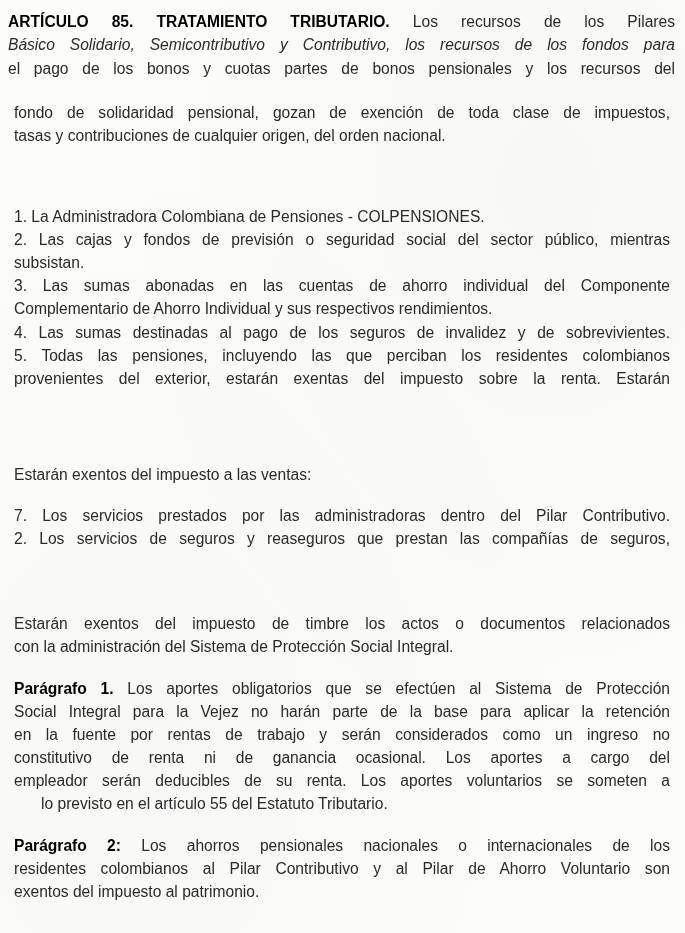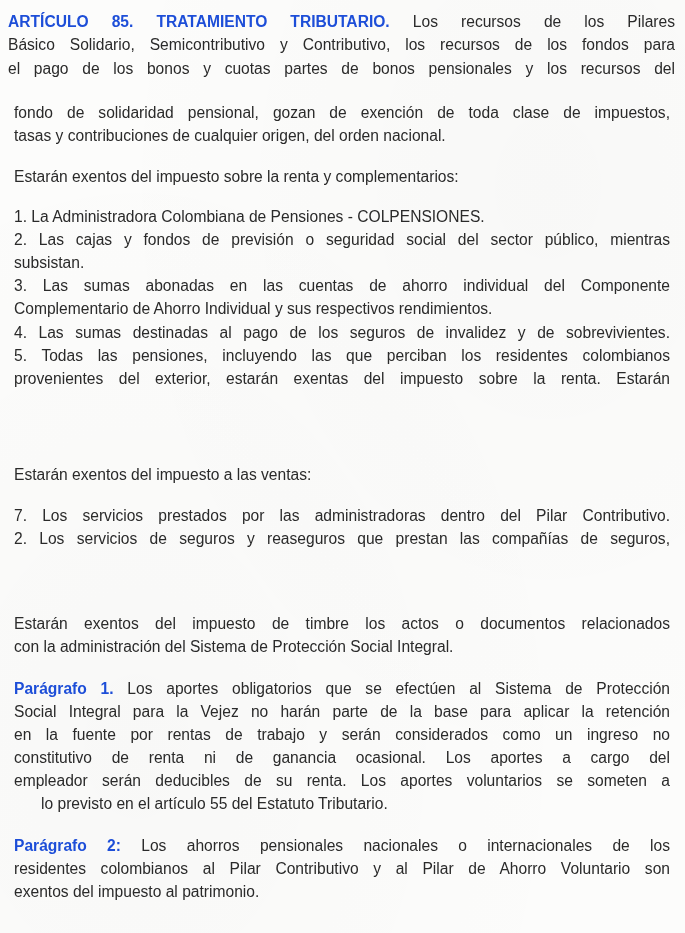--- a/index.html
+++ b/index.html
@@ -33,36 +33,35 @@
       text-align-last: justify;
       letter-spacing: 0;
     }
     .line.last {
       text-align-last: left;
     }
     .line.a { left: 8px; width: 667px; }
     .line.b { left: 14px; width: 656px; }
     .bold {
       font-weight: bold;
-      color: #1d4ed8;
+      color: #000000;
     }
     .gap { display: inline-block; width: 22px; }
   </style>
 </head>
 <body>
 
 <div class="page">
 
   <div class="line a" style="top:12px;"><span class="bold">ARTÍCULO 85. TRATAMIENTO TRIBUTARIO.</span><span> Los recursos de los Pilares</span></div>
-  <div class="line a" style="top:35px;">Básico Solidario, Semicontributivo y Contributivo, los recursos de los fondos para</div>
+  <div class="line a" style="top:35px;font-style:italic;">Básico Solidario, Semicontributivo y Contributivo, los recursos de los fondos para</div>
   <div class="line a" style="top:59px;">el pago de los bonos y cuotas partes de bonos pensionales y los recursos del</div>
   <div class="line b" style="top:103px;">fondo de solidaridad pensional, gozan de exención de toda clase de impuestos,</div>
   <div class="line b last" style="top:126px;">tasas y contribuciones de cualquier origen, del orden nacional.</div>
 
-  <div class="line b last" style="top:167px;">Estarán exentos del impuesto sobre la renta y complementarios:</div>
   <div class="line b last" style="top:207px;">1. La Administradora Colombiana de Pensiones - COLPENSIONES.</div>
   <div class="line b" style="top:230px;">2. Las cajas y fondos de previsión o seguridad social del sector público, mientras</div>
   <div class="line b last" style="top:253px;">subsistan.</div>
   <div class="line b" style="top:276px;">3. Las sumas abonadas en las cuentas de ahorro individual del Componente</div>
   <div class="line b last" style="top:299px;">Complementario de Ahorro Individual y sus respectivos rendimientos.</div>
   <div class="line b" style="top:323px;">4. Las sumas destinadas al pago de los seguros de invalidez y de sobrevivientes.</div>
   <div class="line b" style="top:346px;">5. Todas las pensiones, incluyendo las que perciban los residentes colombianos</div>
   <div class="line b" style="top:369px;">provenientes del exterior, estarán exentas del impuesto sobre la renta. Estarán</div>
 
   <div class="line b last" style="top:465px;">Estarán exentos del impuesto a las ventas:</div>

